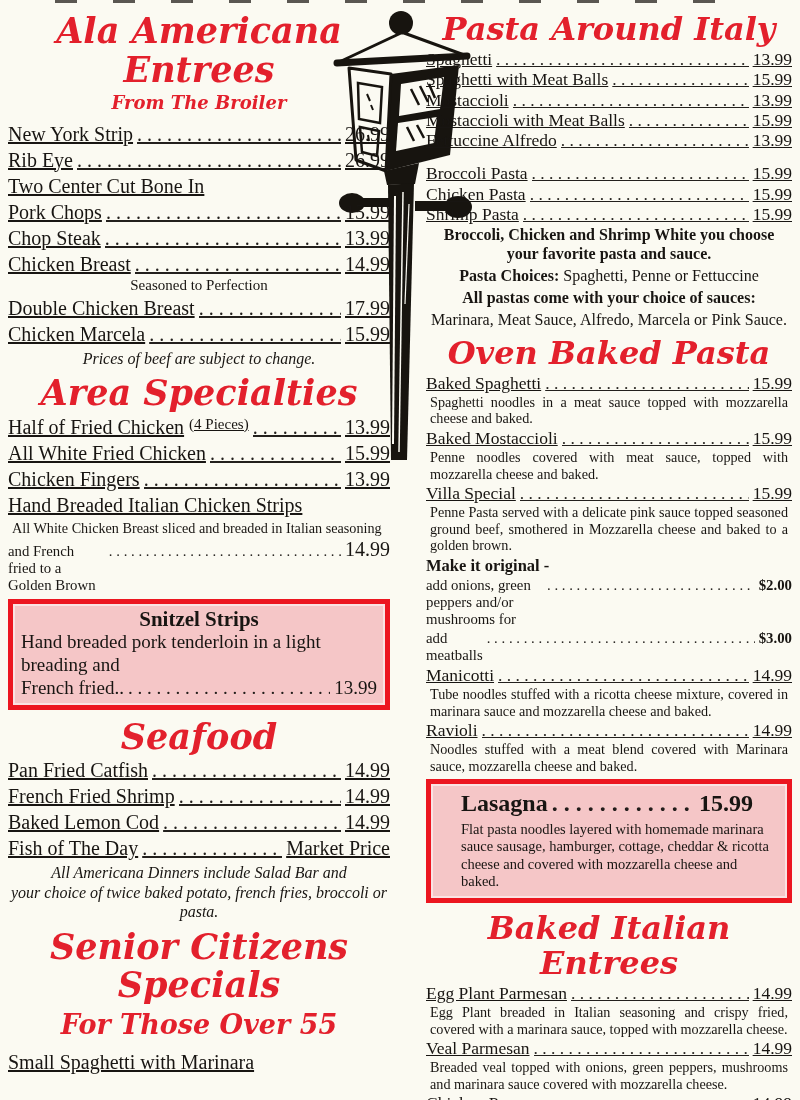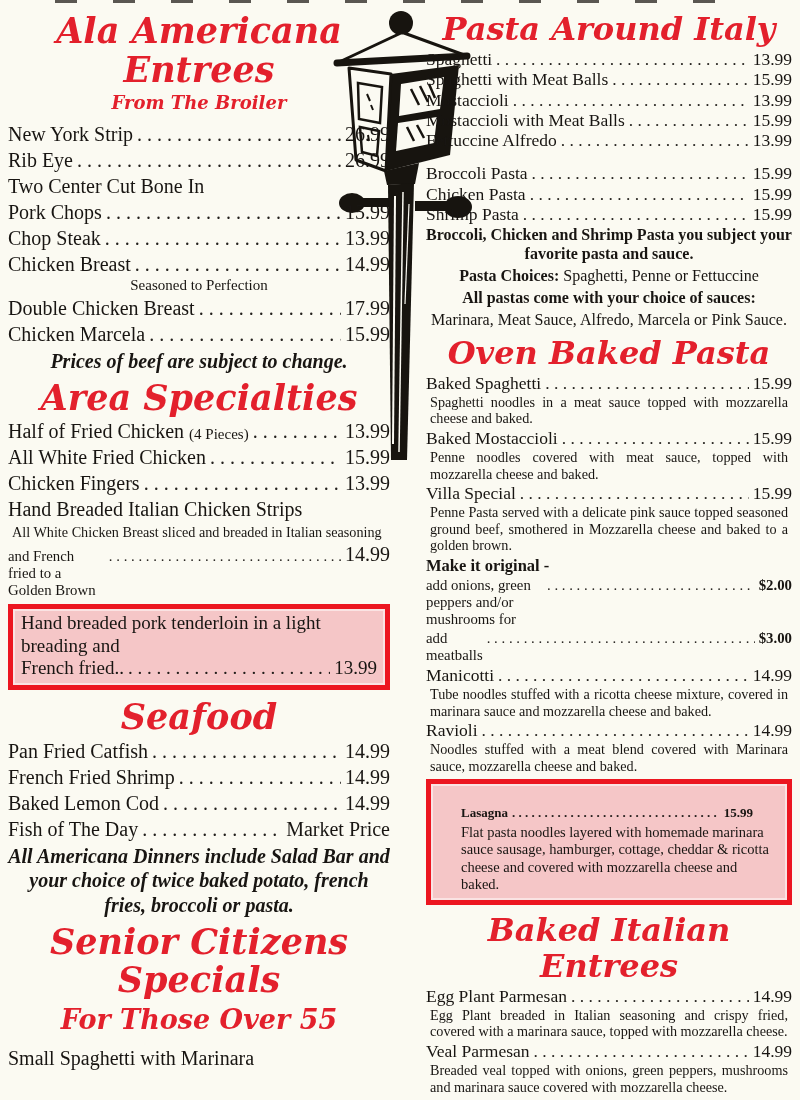--- a/index.html
+++ b/index.html
@@ -20,47 +20,47 @@
   .sec-title{
     font-family:"DejaVu Serif", serif;font-style:italic;font-weight:bold;
     color:var(--accent);text-align:center;font-size:35px;line-height:1.1;margin:6px 0 3px;
   }
   .col-right .sec-title{font-size:32px;margin:4px 0 3px;}
   .sec-sub{
     font-family:"DejaVu Serif", serif;font-style:italic;font-weight:bold;
     color:var(--accent);text-align:center;font-size:18px;line-height:1.25;margin:0 0 8px;
   }
   .sec-sub.sub-large{font-size:27px;margin:2px 0 10px;}
-  .row{display:flex;align-items:flex-end;font-size:20px;line-height:1.15;margin-bottom:3px;}
+  .row{display:flex;align-items:flex-start;font-size:20px;line-height:1.15;margin-bottom:3px;text-decoration:underline;}
   .col-right .row{font-size:17.5px;line-height:1.1;margin-bottom:1px;}
   .name{white-space:nowrap;}
   .small{font-size:15px;white-space:nowrap;margin-left:5px;}
   .dots{flex:1 1 auto;overflow:hidden;white-space:nowrap;margin:0 4px;opacity:.95;}
   .dots::after{content:" . . . . . . . . . . . . . . . . . . . . . . . . . . . . . . . . . . . . . . . . . . . . . . . . . . . . . . . . . . . . . . . . . . . . . .";}
   .price{white-space:nowrap;}
   .center-note{font-size:15px;text-align:center;margin:-2px 0 3px;}
   .desc{font-size:14.2px;line-height:1.16;text-align:justify;margin:0 4px 2px;}
   .tail-row{display:flex;align-items:baseline;font-size:14.8px;margin-bottom:2px;}
   .tail-row .price{font-size:20px;}
-  .footnote{font-weight:bold;font-style:italic;text-align:center;font-size:20px;line-height:1.22;margin:3px 0 4px;}
+  .footnote{font-weight:normal;font-style:italic;text-align:center;font-size:16px;line-height:1.22;margin:3px 0 4px;}
   .note{text-align:center;font-size:16px;line-height:1.18;margin:2px 0 3px;}
   .note-bold{font-weight:bold;}
   .boldline{font-weight:bold;font-size:16.5px;margin:2px 0 1px;}
   .addon{display:flex;align-items:baseline;font-size:14.8px;margin-bottom:2px;}
   .addon .price{font-weight:bold;}
   .gap{height:13px;}
   .special-box{
     border:5px solid var(--boxborder);background:var(--boxbg);
     box-shadow:inset 0 0 0 2px rgba(255,255,255,.5);
     margin:5px 0 8px;padding:3px 8px 5px;
   }
   .box-title{font-weight:bold;text-align:center;font-size:21px;line-height:1.15;}
   .box-body-1{font-size:19px;line-height:1.2;}
   .box-body-2{display:flex;align-items:flex-end;font-size:19px;line-height:1.2;}
-  .box-title-row{display:flex;align-items:baseline;font-weight:bold;font-size:13px;line-height:1.2;padding:18px 26px 2px 22px;}
+  .box-title-row{display:flex;align-items:baseline;font-weight:bold;font-size:24px;line-height:1.2;padding:2px 26px 2px 22px;}
   .box-desc{font-size:14.5px;line-height:1.2;padding:1px 10px 2px 22px;}
   .lamp{position:absolute;left:331px;top:4px;width:150px;height:458px;}
 </style>
 </head>
 <body>
 
 <div class="top-artifact"></div>
 
 <svg class="lamp" viewBox="0 0 150 458" xmlns="http://www.w3.org/2000/svg">
   <circle cx="70" cy="19" r="12" fill="#17140f"></circle>
@@ -155,20 +155,21 @@
       <div class="row">
         <span class="name">Hand Breaded Italian Chicken Strips</span>
       </div>
       <div class="desc">All White Chicken Breast sliced and breaded in Italian seasoning</div>
       <div class="tail-row">
         <span class="tail-text">and French fried to a Golden Brown</span>
         <span class="dots"></span>
         <span class="price">14.99</span>
       </div>
       <div class="special-box">
+        <div class="box-title">Snitzel Strips</div>
         <div class="box-body-1">Hand breaded pork tenderloin in a light breading and</div>
         <div class="box-body-2">
           <span class="name">French fried..</span>
           <span class="dots"></span>
           <span class="price">13.99</span>
         </div>
       </div>
     </section>
     <section class="menu-section">
       <h2 class="sec-title">Seafood</h2>
@@ -242,21 +243,21 @@
       <div class="row">
         <span class="name">Chicken Pasta</span>
         <span class="dots"></span>
         <span class="price">15.99</span>
       </div>
       <div class="row">
         <span class="name">Shrimp Pasta</span>
         <span class="dots"></span>
         <span class="price">15.99</span>
       </div>
-      <div class="note"><span class="note-bold">Broccoli, Chicken and Shrimp Pasta you subject your favorite pasta and sauce.</span></div>
+      <div class="note"><span class="note-bold">Broccoli, Chicken and Shrimp White you choose your favorite pasta and sauce.</span></div>
       <div class="note"><span class="note-bold">Pasta Choices:</span><span class="note-text"> Spaghetti, Penne or Fettuccine</span></div>
       <div class="note"><span class="note-bold">All pastas come with your choice of sauces:</span></div>
       <div class="note"><span class="note-text">Marinara, Meat Sauce, Alfredo, Marcela or Pink Sauce.</span></div>
     </section>
     <section class="menu-section">
       <h2 class="sec-title">Oven Baked Pasta</h2>
       <div class="row">
         <span class="name">Baked Spaghetti</span>
         <span class="dots"></span>
         <span class="price">15.99</span>

